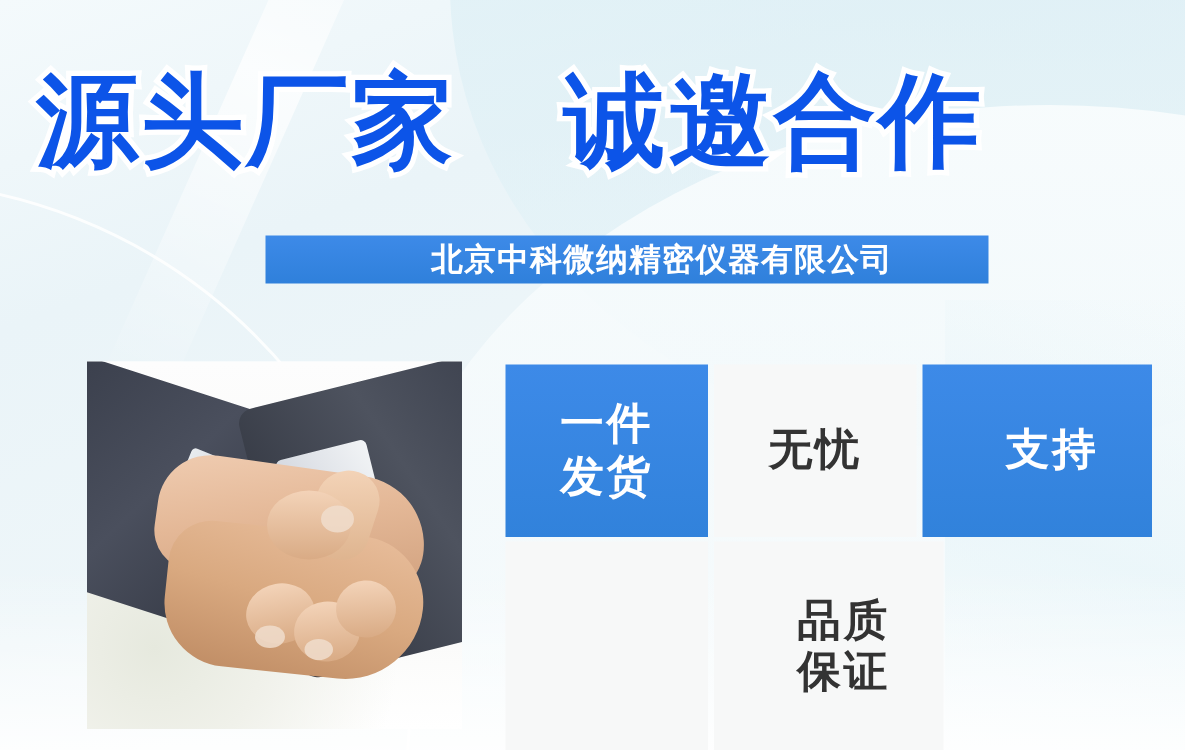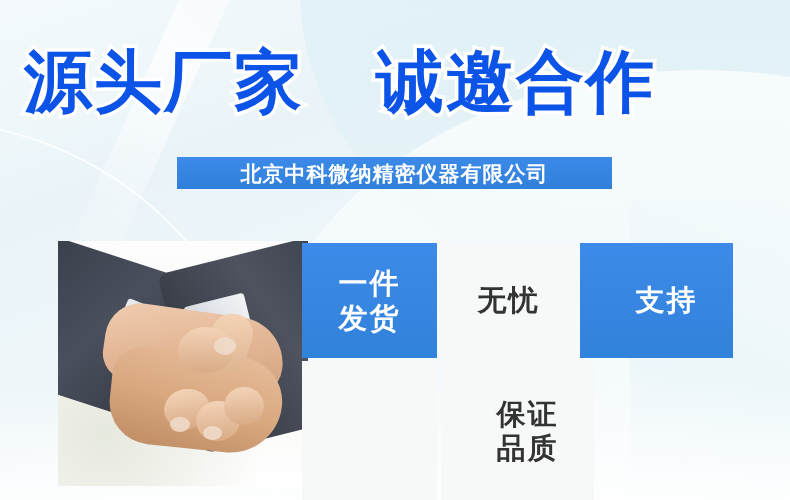--- a/index.html
+++ b/index.html
@@ -101,20 +101,21 @@
     position: absolute;
     left: 177px;
     top: 157px;
     width: 435px;
     height: 32px;
     background: linear-gradient(180deg, #3d8ae8 0%, #2f80db 100%);
     display: flex;
     align-items: center;
     justify-content: center;
     z-index: 5;
+    padding-left: 47px;
   }
   .company-bar-text {
     color: #ffffff;
     font-size: 21px;
     font-weight: bold;
     letter-spacing: 1px;
     line-height: 1;
   }
 
   
@@ -223,21 +224,21 @@
     border-radius: 50%;
     opacity: 0.85;
   }
   .n1 { left: 156px; top: 96px; width: 22px; height: 18px; }
   .n2 { left: 112px; top: 176px; width: 20px; height: 15px; }
   .n3 { left: 145px; top: 185px; width: 19px; height: 14px; }
 
   
   .grid {
     position: absolute;
-    left: 302px;
+    left: 337px;
     top: 243px;
     width: 410px;
     display: grid;
     grid-template-columns: 135px 139px 136px;
     grid-template-rows: 115px 140px;
     column-gap: 0px;
     row-gap: 3px;
     z-index: 5;
   }
   .tile {
@@ -315,19 +316,19 @@
 
     <div class="tile blue c3">
       <span class="line">支持</span>
     </div>
 
     <div class="tile light">
     </div>
 
 
     <div class="tile light c3">
+      <span class="line">品质</span>
       <span class="line">保证</span>
-      <span class="line">品质</span>
     </div>
 
   </div>
 
 </div>
 
 </body></html>

